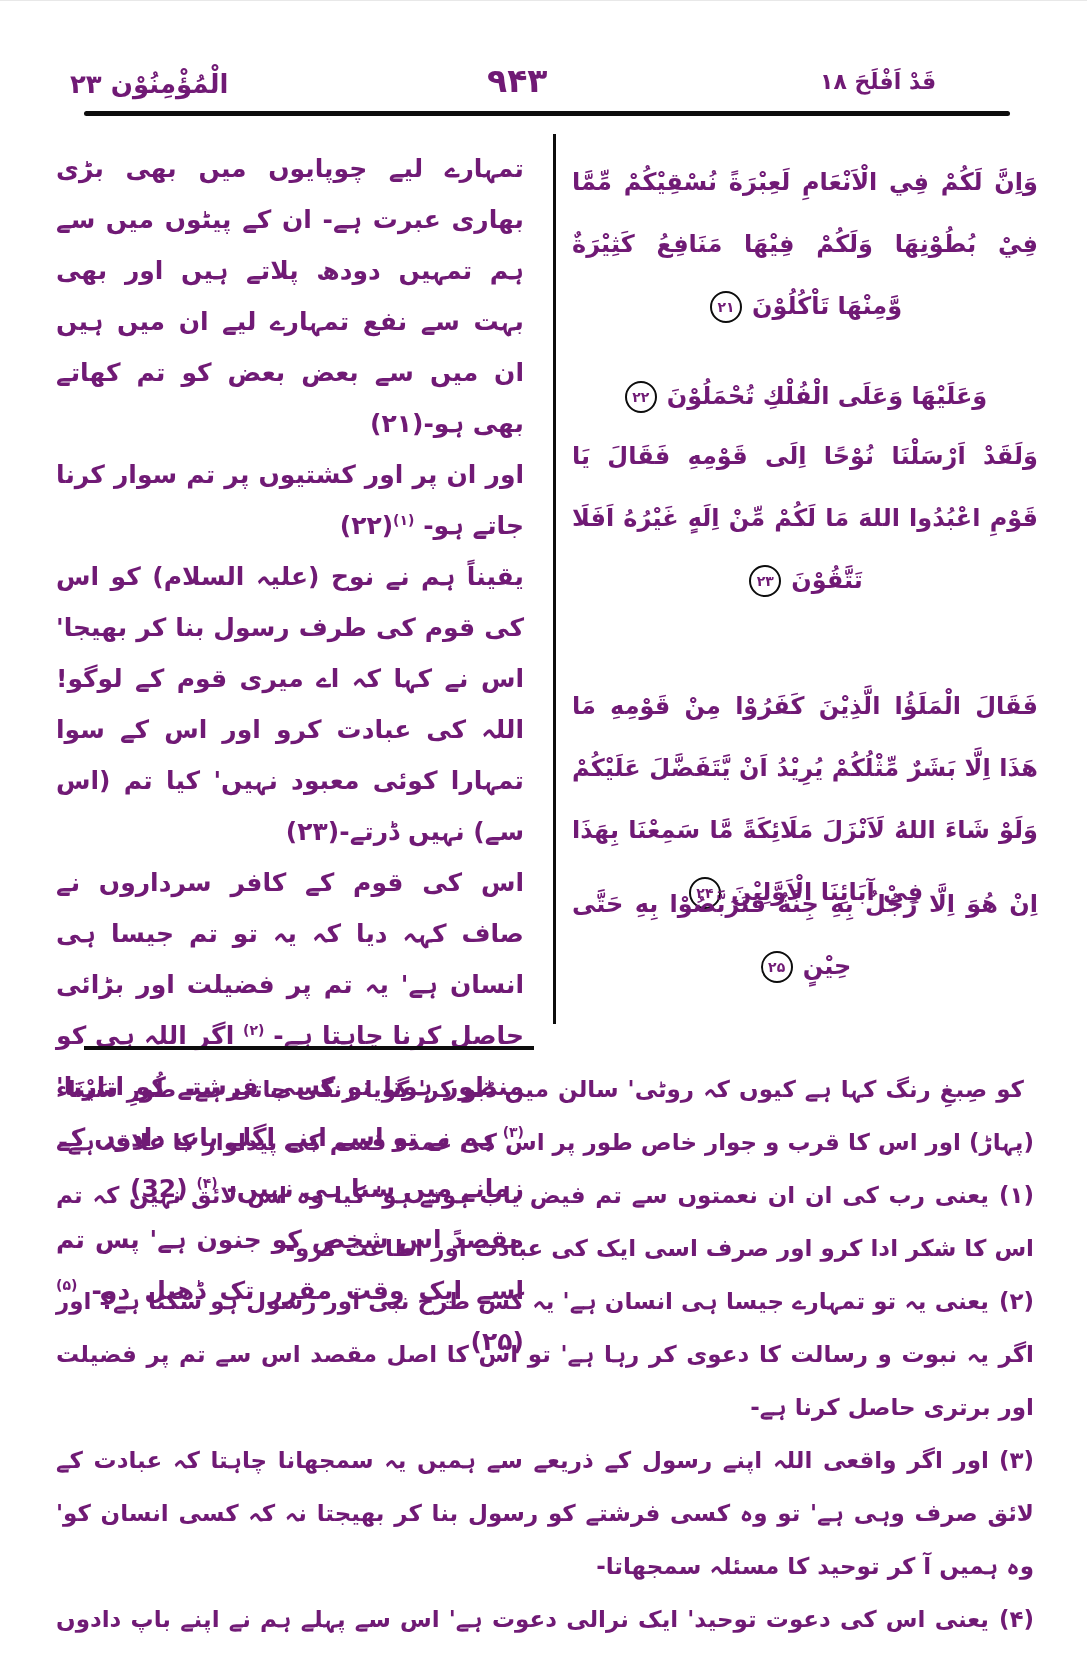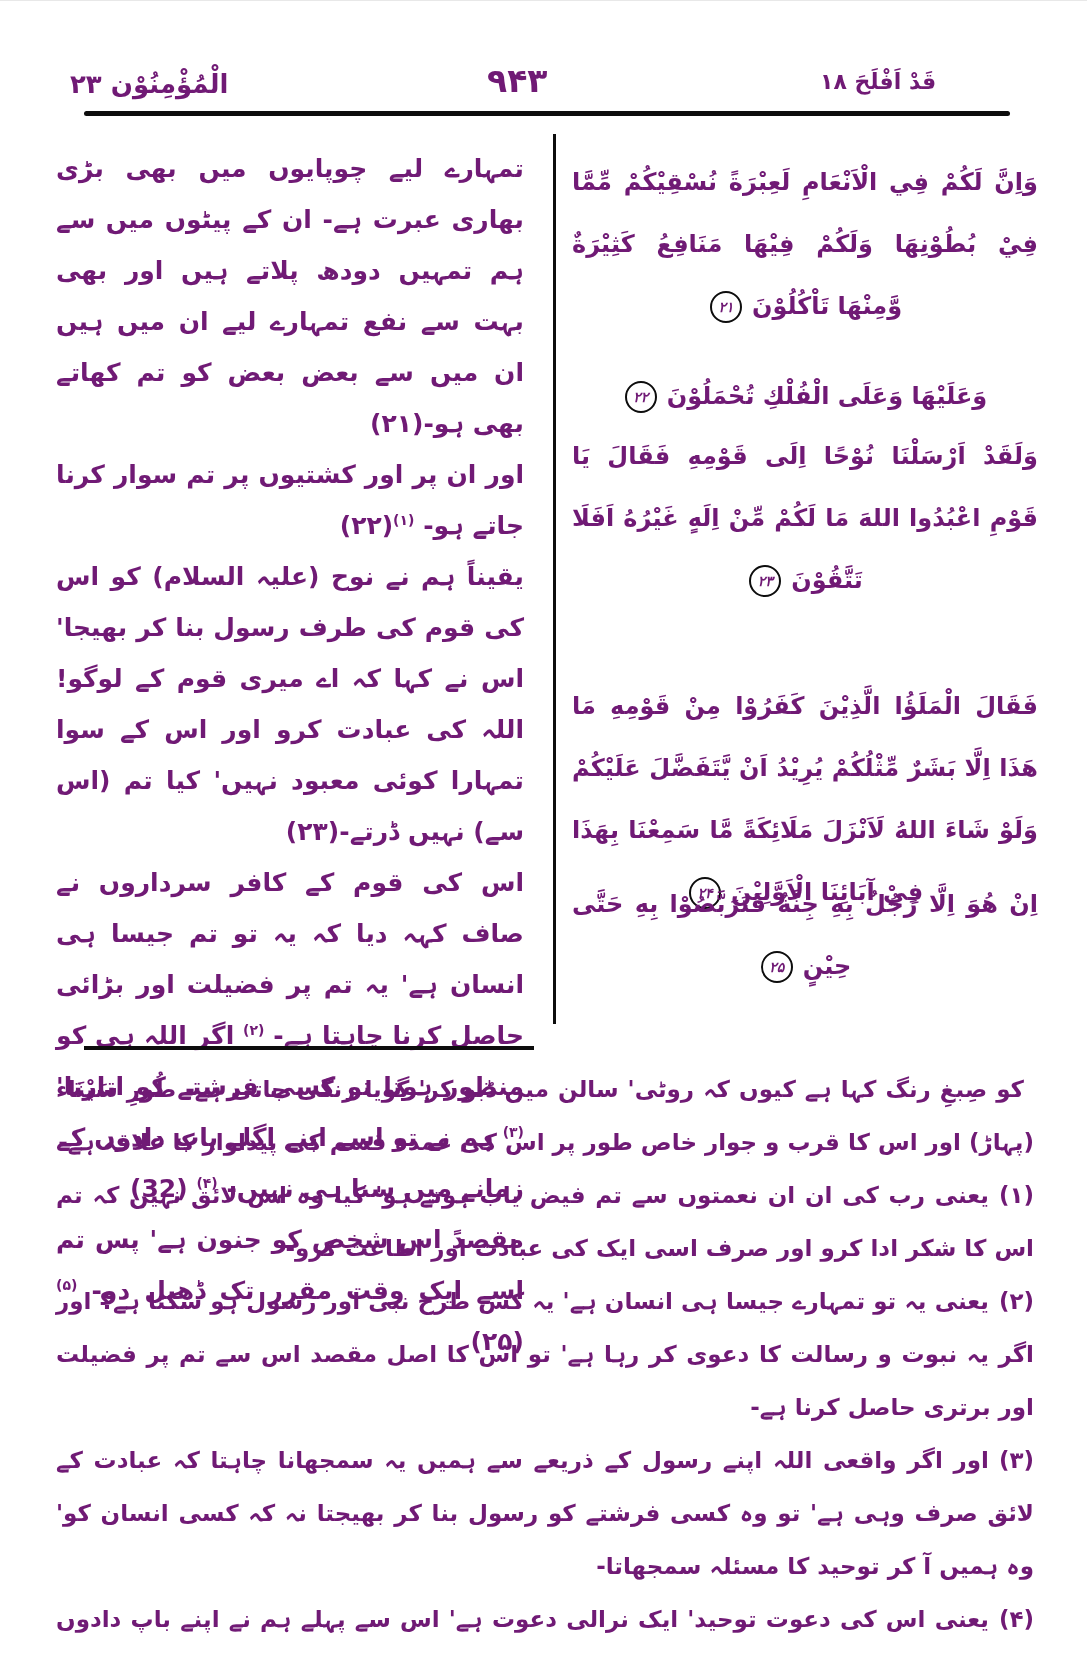--- a/index.html
+++ b/index.html
@@ -28,21 +28,20 @@
   .verse {
     position:absolute; right:0; width:100%;
     font-size:24px; font-weight:bold; line-height:62px;
     text-align:justify; text-align-last:center;
   }
   .medallion {
     display:inline-flex; align-items:center; justify-content:center;
     width:32px; height:32px; border:2.5px solid #0d0d0d; border-radius:50%;
     font-size:14px; font-weight:bold; line-height:1; vertical-align:middle;
     margin:0 10px 0 2px;
-    font-style:italic;
   }
   
   .fn-sep { position:absolute; left:84px; top:1045px; width:450px; height:4px; background:#0d0d0d; }
   .footnotes {
     position:absolute; left:56px; top:1062px; width:978px;
     direction:rtl; text-align:justify;
     font-size:23px; font-weight:bold; line-height:53px;
   }
   .footnotes p { margin:0; }
   .fn-marker { margin-left:10px; }

